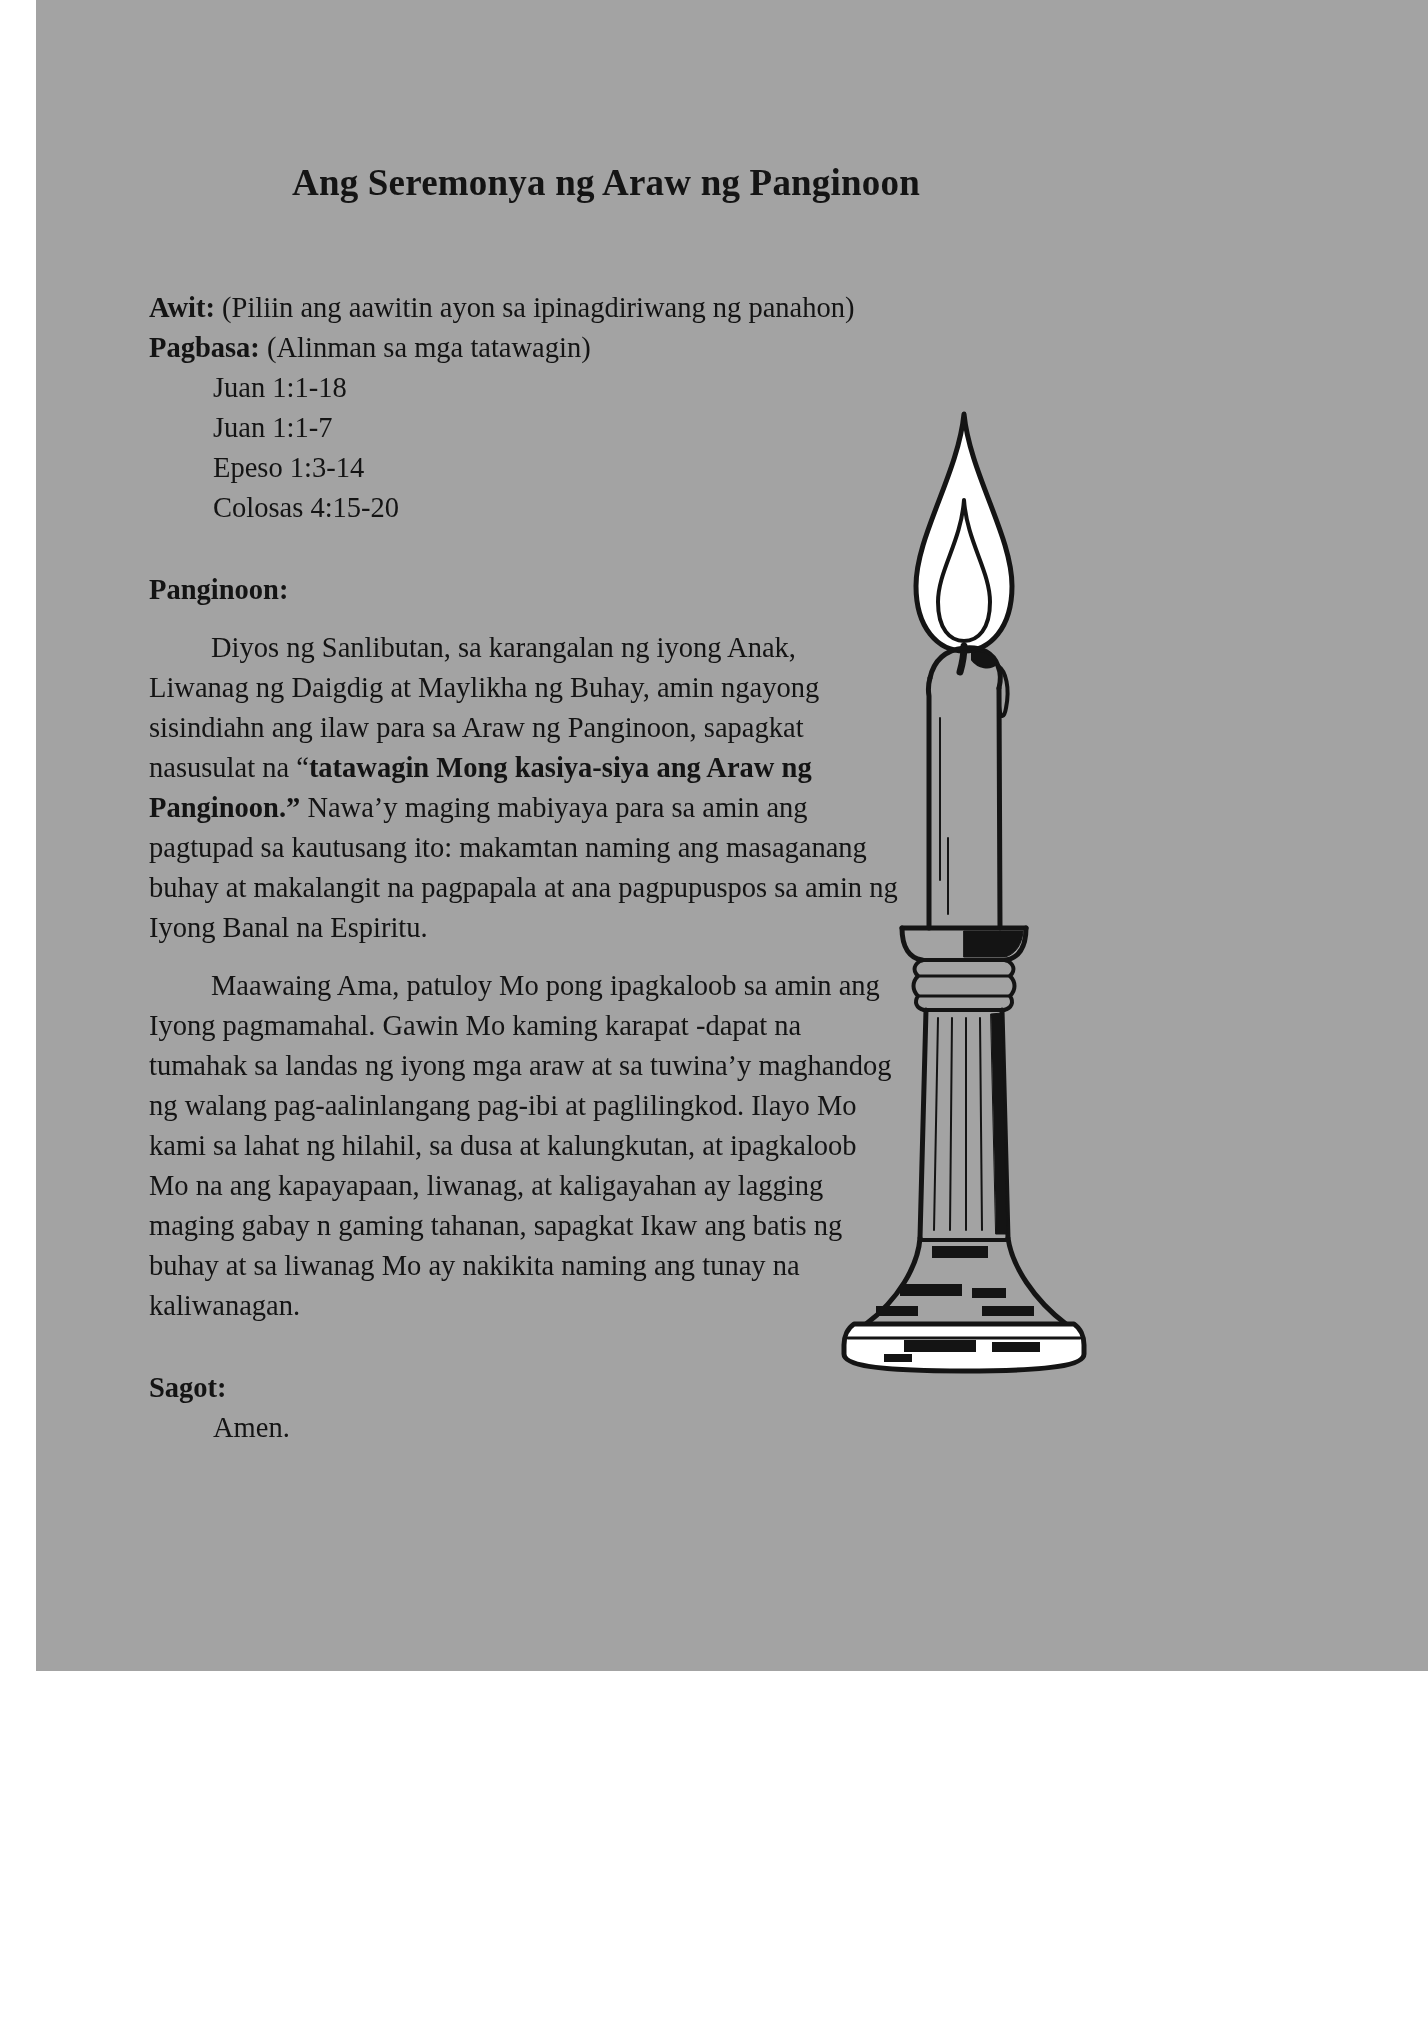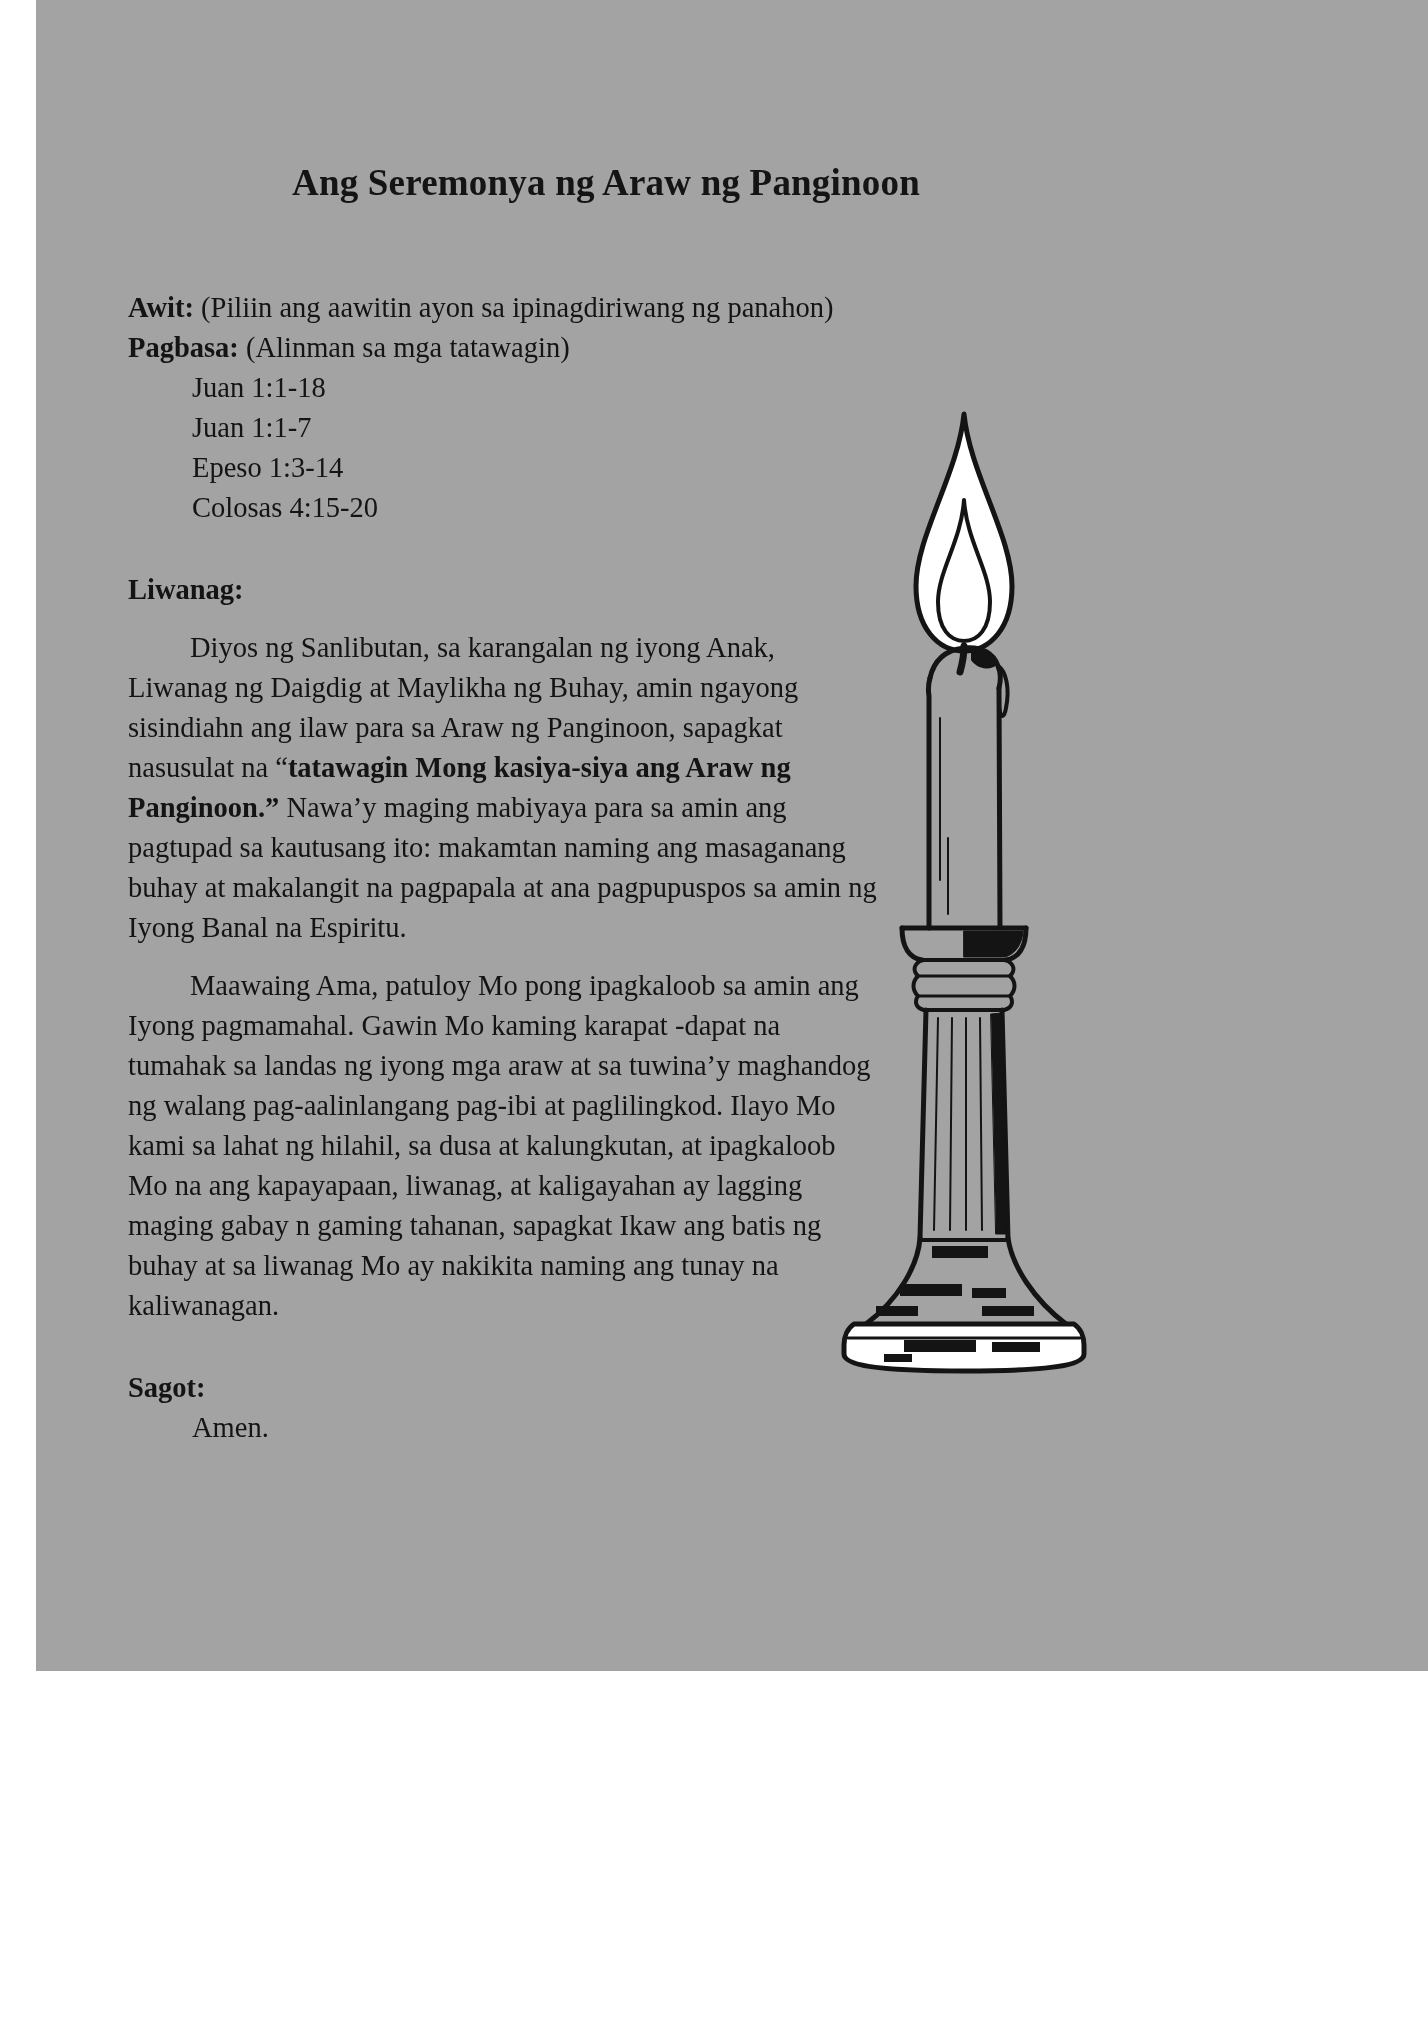--- a/index.html
+++ b/index.html
@@ -21,21 +21,21 @@
     position: absolute;
     top: 156px; left: 95px; width: 950px;
     text-align: center;
     font-weight: 700;
     font-size: 37px;
     line-height: 54px;
     letter-spacing: 0.2px;
   }
   .content {
     position: absolute;
-    top: 288px; left: 92px; width: 752px;
+    top: 288px; left: 113px; width: 752px;
     font-size: 28.5px;
     line-height: 40px;
   }
   .content p { margin: 0; }
   .label { font-weight: 700; }
   .readings { padding-left: 64px; }
   .mt-lg { margin-top: 42px !important; }
   .mt-md { margin-top: 18px !important; }
   .indent { text-indent: 62px; }
   .response { padding-left: 64px; }
@@ -69,21 +69,21 @@
     <p><span class="label">Pagbasa:</span>
       <span>(Alinman sa mga tatawagin)</span></p>
 
     <div class="readings">
       <div>Juan 1:1-18</div>
       <div>Juan 1:1-7</div>
       <div>Epeso 1:3-14</div>
       <div>Colosas 4:15-20</div>
     </div>
 
-    <p class="mt-lg"><span class="label">Liwanag:</span></p>
+    <p class="mt-lg"><span class="label">Panginoon:</span></p>
 
     <p class="indent mt-md"><span>Diyos ng Sanlibutan, sa karangalan ng iyong Anak, Liwanag ng Daigdig at Maylikha ng Buhay, amin ngayong sisindiahn ang ilaw para sa Araw ng Panginoon, sapagkat nasusulat na “</span><span class="label">tatawagin Mong kasiya-siya ang Araw ng Panginoon.”</span><span> Nawa’y maging mabiyaya para sa amin ang pagtupad sa kautusang ito: makamtan naming ang masaganang buhay at makalangit na pagpapala at ana pagpupuspos sa amin ng Iyong Banal na Espiritu.</span></p>
 
     <p class="indent mt-md">Maawaing Ama, patuloy Mo pong ipagkaloob sa amin ang Iyong pagmamahal. Gawin Mo kaming karapat -dapat na tumahak sa landas ng iyong mga araw at sa tuwina’y maghandog ng walang pag-aalinlangang pag-ibi at paglilingkod. Ilayo Mo kami sa lahat ng hilahil, sa dusa at kalungkutan, at ipagkaloob Mo na ang kapayapaan, liwanag, at kaligayahan ay lagging maging gabay n gaming tahanan, sapagkat Ikaw ang batis ng buhay at sa liwanag Mo ay nakikita naming ang tunay na kaliwanagan.</p>
 
     <p class="mt-lg"><span class="label">Sagot:</span></p>
 
     <p class="response">Amen.</p>
 
   </div>

